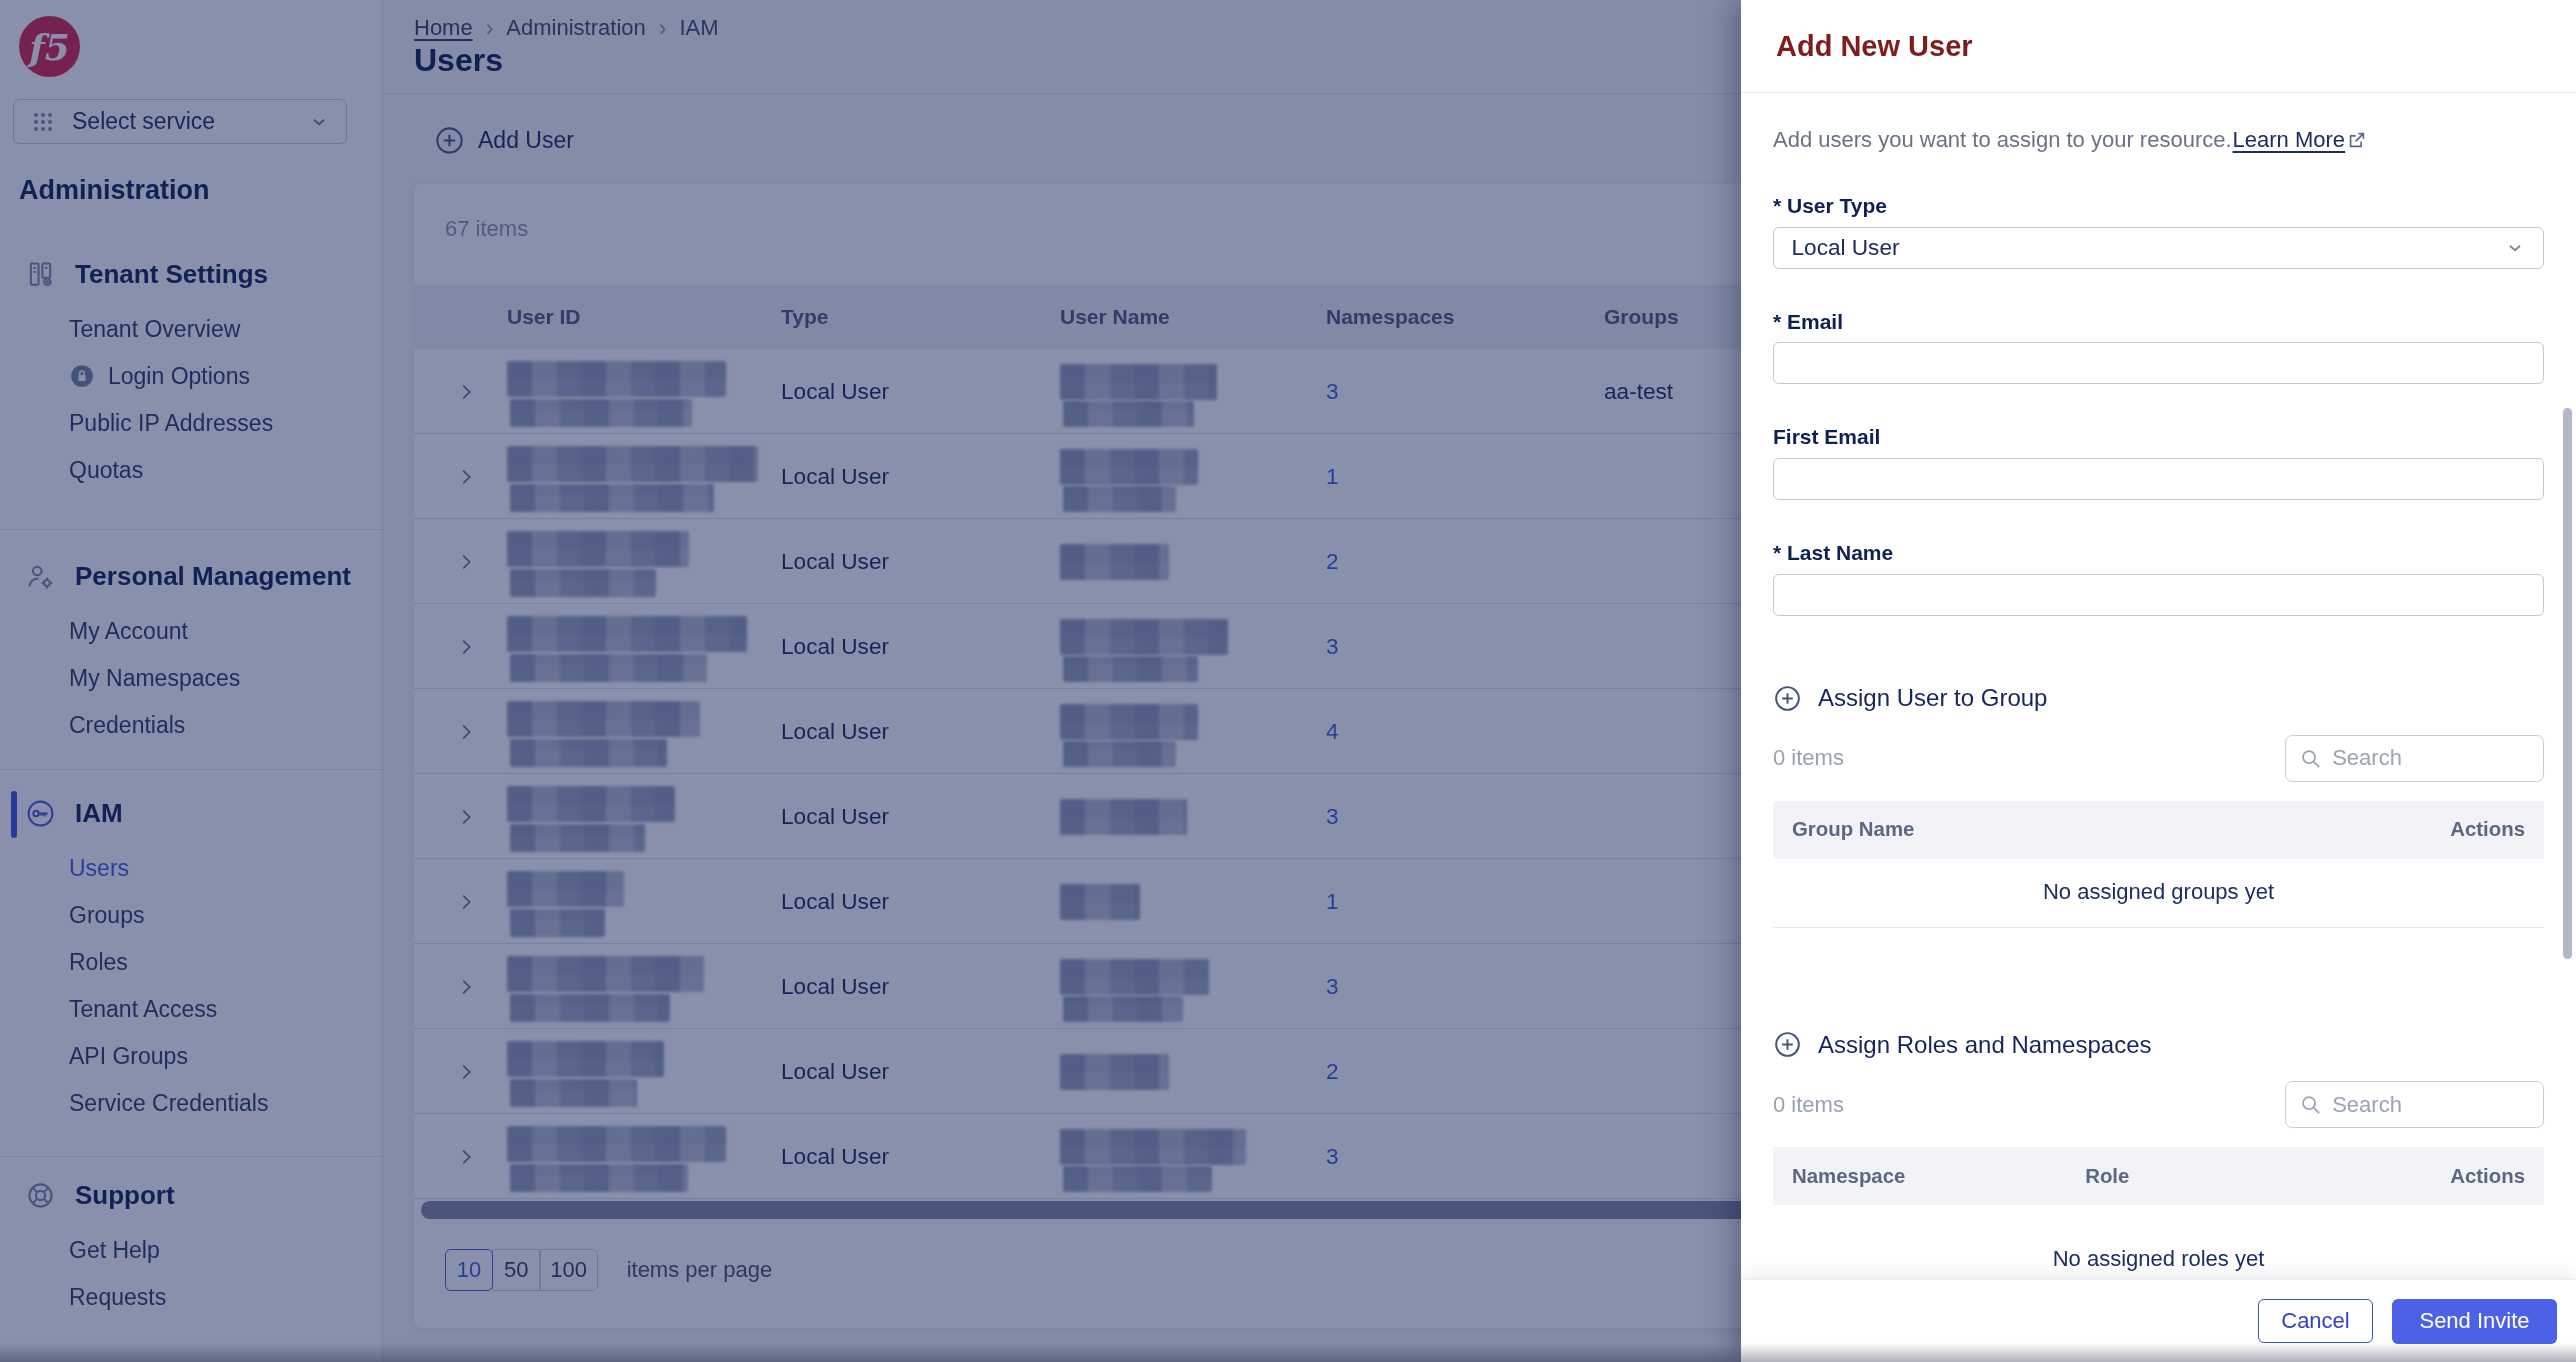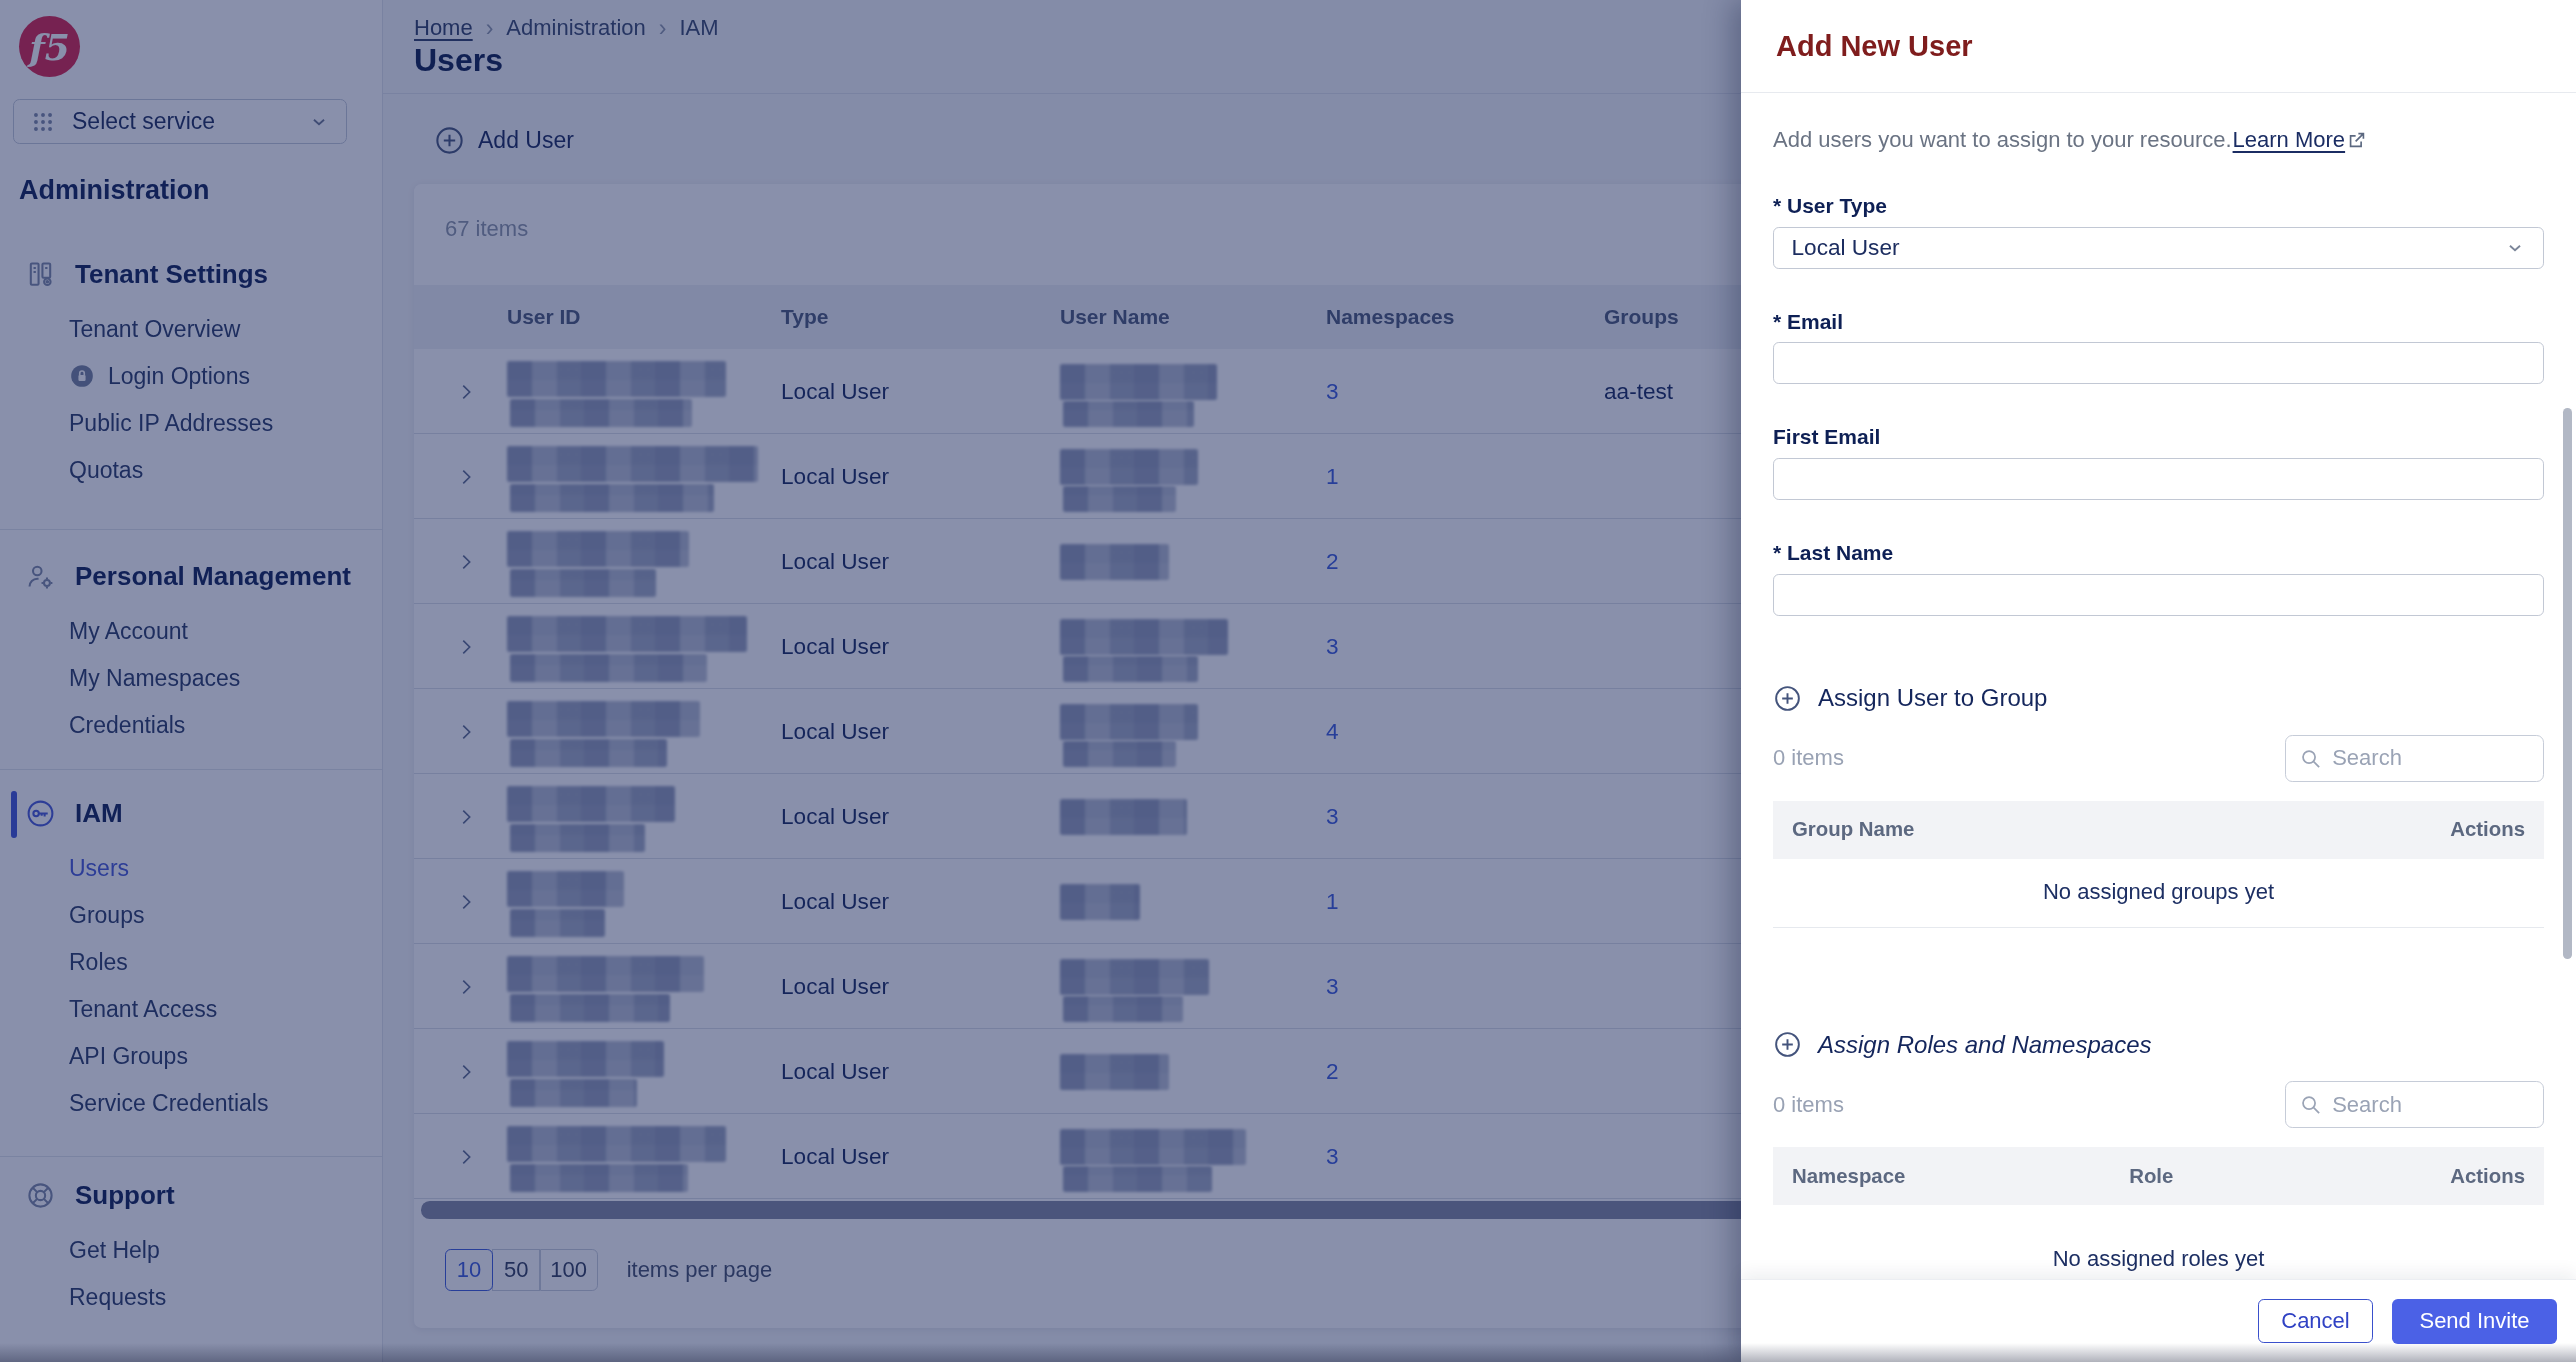--- a/index.html
+++ b/index.html
@@ -63,29 +63,29 @@
   .panel-title { font-size: 29px; font-weight: 600; color: #7f1d1d; }
   .panel-body { position: absolute; left: 0; right: 0; top: 93px; bottom: 0; padding: 0 32px; overflow: hidden; }
   .desc { margin-top: 34px; font-size: 22px; color: #6a7383; display: flex; align-items: center; gap: 1px; flex-wrap: wrap; }
   .desc a { color: #1b2d63; text-decoration: underline; text-underline-offset: 3.6px; cursor: pointer; }
   .ext-ic { color: #5b6880; display: inline-flex; vertical-align: middle; }
   .flabel { margin-top: 41px; font-size: 21px; font-weight: 700; color: #0e2055; }
   .fselect { margin-top: 8.7px; height: 42px; border: 1.5px solid #c2c8d4; border-radius: 5.8px; display: flex; align-items: center; justify-content: space-between; padding: 0 17.5px; font-size: 22.6px; color: #1c2d60; cursor: pointer; background: #fff; }
   .fselect .chev { color: #7b8599; display: flex; }
   .finput { margin-top: 8.7px; height: 42px; width: 100%; border: 1.5px solid #c2c8d4; border-radius: 5.8px; font-size: 22.6px; color: #1c2d60; padding: 0 17.5px; outline: none; background: #fff; }
   .sec { margin-top: 68px; display: flex; align-items: center; gap: 16px; font-size: 24px; font-weight: 500; color: #14265c; cursor: pointer; }
-  .sec.sec2 { margin-top: 102px; font-style: italic; }
+  .sec.sec2 { margin-top: 102px; }
   .sec .plus-ic { color: #44547c; display: flex; }
   .srow { margin-top: 22px; height: 47px; display: flex; align-items: center; justify-content: space-between; }
   .zero-items { font-size: 22px; color: #99a2b4; }
   .searchbox { width: 259px; height: 47px; border: 1.5px solid #c6ccd8; border-radius: 7.3px; display: flex; align-items: center; gap: 10.2px; padding: 0 13px; background: #fff; }
   .searchbox .s-ic { color: #9aa3b5; display: flex; }
   .searchbox input { border: none; outline: none; font-size: 22px; color: #1c2d60; width: 182px; font-family: "Liberation Sans", sans-serif; }
   .searchbox input::placeholder { color: #9aa3b5; }
-  .mthead { margin-top: 19px; height: 58px; background: #f2f3f6; display: flex; align-items: center; padding: 0 19px; font-size: 20.4px; font-weight: 700; color: #5c6880; gap: 44px; }
+  .mthead { margin-top: 19px; height: 58px; background: #f2f3f6; display: flex; align-items: center; padding: 0 19px; font-size: 20.4px; font-weight: 700; color: #5c6880; }
   .mth-grow { flex: 1; }
   .mth-mid { flex: 1; }
   .mempty { height: 67px; display: flex; align-items: center; justify-content: center; font-size: 22px; color: #1d2f63; }
   .mempty2 { margin-top: 41px; text-align: center; font-size: 22px; color: #1d2f63; }
   .mdivider { margin-top: 1.5px; border-top: 0.7px solid #e6e9ee; }
   .panel-scrollbar { position: absolute; right: 4.4px; top: 408px; width: 8.7px; height: 551px; border-radius: 4.4px; background: #b2b8c5; z-index: 4; cursor: pointer; }
   .panel-footer { position: absolute; left: 0; right: 0; bottom: 0; height: 83px; background: #fff; z-index: 5; border-top: 0.7px solid #eceef2; box-shadow: 0 -5.8px 16px rgba(15,25,60,.07); display: flex; align-items: center; justify-content: flex-end; gap: 19px; padding-right: 19px; }
   .btn-cancel { width: 115px; height: 44px; background: #fff; border: 1.5px solid #3a50cc; border-radius: 5.8px; color: #3042c4; font-size: 22px; display: flex; align-items: center; justify-content: center; cursor: pointer; }
   .btn-send { width: 165px; height: 45px; background: #4b61e6; border: none; border-radius: 5.8px; color: #fff; font-size: 22px; display: flex; align-items: center; justify-content: center; cursor: pointer; }
 

